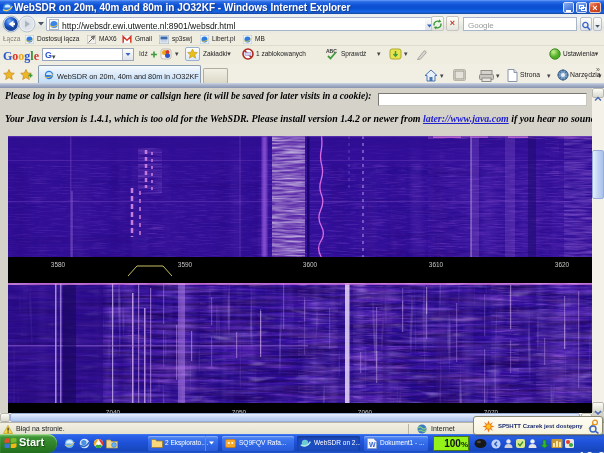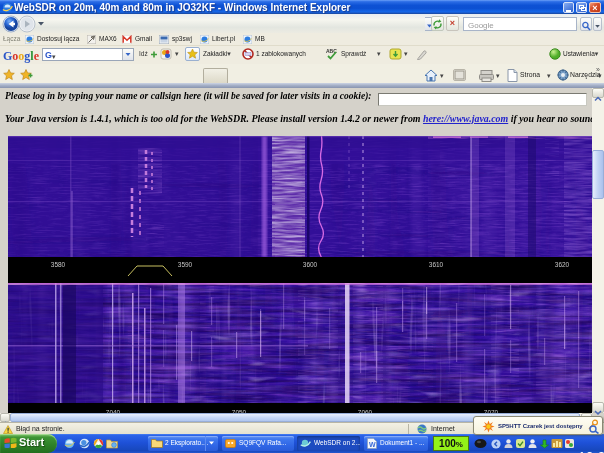--- a/index.html
+++ b/index.html
@@ -46,20 +46,28 @@
       </defs>
     <circle cx="9" cy="9" r="8" fill="#e8eef8" stroke="#9fb0c8"></circle>
     <circle cx="9" cy="9" r="6.9" fill="url(#bkg)"></circle>
     <path d="M11.5 5.5 L6.5 9 L11.5 12.5 z" fill="#fff"></path>
       <rect x="9" y="7.8" width="4" height="2.4" fill="#fff"></rect>
     <circle cx="25" cy="9" r="8" fill="#f2f4f6" stroke="#b9c2cc"></circle>
     <circle cx="25" cy="9" r="6.7" fill="#dfe4ea"></circle>
     <path d="M23 5.5 L28 9 L23 12.5 z" fill="#aab4be"></path>
     <path d="M36 7 l3 3.4 l3 -3.4 z" fill="#4a5668"></path>
   </svg>
+  <div class="abs" style="left:46px;top:3px;width:380px;height:14px;background:#fff;border:1px solid #a8b4c8;border-radius:1px">
+    <svg class="abs" style="left:2px;top:1px" width="10" height="11" viewBox="0 0 10 11">
+        <rect x="0.5" y="0.5" width="9" height="10" fill="#f4f6f8" stroke="#b0b8c0"></rect>
+        <circle cx="5" cy="5.5" r="3.6" fill="#3a86e8"></circle>
+        <path d="M1 6.8 C3.5 8.6 8 7.6 9.6 3.8" stroke="#e8c84a" stroke-width="1" fill="none"></path>
+      </svg>
+    <span class="abs" style="left:15px;top:3px;font-size:8.5px;color:#111;white-space:nowrap">http://websdr.ewi.utwente.nl:8901/websdr.html</span>
+  </div>
   <div class="abs" style="left:425px;top:3px;width:11px;height:14px;background:linear-gradient(180deg,#fdfdfa,#dfe3ea);border:1px solid #a8b4c8;border-left:none"><svg width="9" height="12" viewBox="0 0 9 12">
         <path d="M2 4.5 l2.5 3 l2.5 -3 z" fill="#3565c8"></path>
       </svg></div>
   <div class="abs" style="left:431px;top:2px;width:13px;height:15px;background:linear-gradient(180deg,#fefef8,#e3e6de);border:1px solid #c2c8bc;border-radius:2px"><svg width="11" height="13" viewBox="0 0 11 13">
         <path d="M2.2 7.5 a3.3 3.3 0 0 1 5.4 -3.4 M8.8 5.5 a3.3 3.3 0 0 1 -5.4 3.4" stroke="#3f9c3a" stroke-width="1.4" fill="none"></path>
         <path d="M7.2 1.2 l2.2 2.6 l-3.2 .6 z" fill="#3f9c3a"></path>
         <path d="M3.8 11.6 l-2.2 -2.6 l3.2 -.6 z" fill="#3f9c3a"></path>
       </svg></div>
   <div class="abs" style="left:446px;top:2px;width:13px;height:15px;background:linear-gradient(180deg,#fefef8,#e3e6de);border:1px solid #c8c4bc;border-radius:2px;color:#c23a2a;font-weight:bold;font-size:9px;text-align:center;line-height:13px">×</div>
   <div class="abs" style="left:463px;top:3px;width:114px;height:14px;background:#fff;border:1px solid #a8b4c8">
@@ -166,20 +174,28 @@
   <span class="abs" style="left:563px;top:4px">Ustawienia<span style="font-size:7px;color:#444">▾</span></span>
 </div>
 <div class="abs" id="tabrow">
   <svg class="abs" style="left:3px;top:5px" width="12" height="12" viewBox="0 0 12 12">
       <path d="M6 0.5 l1.6 3.4 3.7 .4 -2.8 2.5 .8 3.7 -3.3 -2 -3.3 2 .8 -3.7 -2.8 -2.5 3.7 -.4 z" fill="#f0b428" stroke="#c08818" stroke-width="0.7"></path>
     </svg>
   <svg class="abs" style="left:20px;top:5px" width="13" height="12" viewBox="0 0 13 12">
       <path d="M6 0.5 l1.6 3.4 3.7 .4 -2.8 2.5 .8 3.7 -3.3 -2 -3.3 2 .8 -3.7 -2.8 -2.5 3.7 -.4 z" fill="#f0b428" stroke="#c08818" stroke-width="0.7"></path>
       <path d="M8.5 6.5 h4 M10.5 4.5 v4" stroke="#3f9c3a" stroke-width="1.5"></path>
     </svg>
+  <div class="abs" style="left:38px;top:1px;width:163px;height:18px;background:linear-gradient(180deg,#f6fafd 0%,#dcebfa 45%,#c2dcf4 100%);border:1px solid #8a9cb2;border-bottom:none;border-radius:2px 2px 0 0">
+    <svg class="abs" style="left:5px;top:4px" width="10" height="10" viewBox="0 0 10 10">
+        <circle cx="5" cy="5" r="4.2" fill="#2d7de0"></circle>
+        <path d="M2 5a3 3 0 0 1 6 0z" fill="#cfe6ff"></path>
+        <path d="M0.6 6.6 C3 8.6 7.6 7.6 9.4 3.4" stroke="#e8c84a" stroke-width="1" fill="none"></path>
+      </svg>
+    <span class="abs" style="left:18px;top:6px;color:#222;font-size:7.3px">WebSDR on 20m, 40m and 80m in JO32KF</span>
+  </div>
   <div class="abs" style="left:203px;top:4px;width:25px;height:15px;background:linear-gradient(180deg,#f2f0e6,#ddd9c8);border:1px solid #b2ae9e;border-bottom:none;border-radius:2px 2px 0 0"></div>
   <svg class="abs" style="left:424px;top:5px" width="14" height="13" viewBox="0 0 14 13">
       <path d="M7 1 L1 6.5 h2 V12 h8 V6.5 h2 z" fill="#e8f0fa" stroke="#4a77b0"></path>
       <rect x="5.5" y="8" width="3" height="4" fill="#4a77b0"></rect>
     </svg>
   <span class="abs" style="left:440px;top:8px;color:#444;font-size:7px">▾</span>
   <div class="abs" style="left:453px;top:5px;width:13px;height:12px;background:#f0eee6;border:1px solid #b8b4a8;border-radius:2px"><svg width="11" height="10" viewBox="0 0 11 10">
         <rect x="1" y="1" width="9" height="8" fill="#e4e2da" stroke="#989488"></rect>
       </svg></div>
   <svg class="abs" style="left:479px;top:6px" width="15" height="12" viewBox="0 0 15 12">
@@ -200,21 +216,21 @@
       <path d="M6 0.5 v2 M6 9.5 v2 M0.5 6 h2 M9.5 6 h2 M2.2 2.2 l1.4 1.4 M8.4 8.4 l1.4 1.4 M9.8 2.2 L8.4 3.6 M3.6 8.4 L2.2 9.8" stroke="#3a6088" stroke-width="1.2"></path>
     </svg>
   <span class="abs" style="left:570px;top:7px;color:#222;font-size:6.8px">Narzędzia</span>
     <span class="abs" style="left:598px;top:8px;color:#444;font-size:7px">▾</span>
   <span class="abs" style="left:596px;top:2px;color:#555;font-size:7px">»</span>
 </div>
 <div class="abs" id="sepband"></div>
 <div class="abs" id="content">
   <span class="serifline" style="left:5px;top:3px;font-size:9.5px">Please log in by typing your name or callsign here (it will be saved for later visits in a cookie):</span>
   <div class="abs" style="left:378px;top:5px;width:209px;height:13px;background:#fff;border:1px solid #7a7a72;border-right-color:#c8c8c0;border-bottom-color:#c8c8c0"></div>
-  <span class="serifline" style="left:5px;top:25px;font-size:9.9px">Your Java version is 1.4.1, which is too old for the WebSDR. Please install version 1.4.2 or newer from <span style="color:#2222cc;text-decoration:underline">here://www.java.com</span> if you hear no sound.</span>
+  <span class="serifline" style="left:5px;top:25px;font-size:9.9px">Your Java version is 1.4.1, which is too old for the WebSDR. Please install version 1.4.2 or newer from <span style="color:#2222cc;text-decoration:underline">later://www.java.com</span> if you hear no sound.</span>
   <svg class="abs" style="left:8px;top:48px;filter:blur(0.4px)" width="584" height="121" viewBox="0 0 584 121">
     <defs>
       <filter id="g1" x="0" y="0" width="100%" height="100%">
           <feTurbulence type="fractalNoise" baseFrequency="0.05 0.7" numOctaves="2" seed="11"></feTurbulence>
           <feColorMatrix type="matrix" values="0 0 0 0 0  0 0 0 0 0  0 0 0 0 0  1.0 0 0 0 -0.5"></feColorMatrix>
           <feComposite in="SourceGraphic" operator="in"></feComposite>
         </filter>
       <filter id="g1b" x="0" y="0" width="100%" height="100%">
           <feTurbulence type="fractalNoise" baseFrequency="0.14 0.5" numOctaves="2" seed="47"></feTurbulence>
           <feColorMatrix type="matrix" values="0 0 0 0 0  0 0 0 0 0  0 0 0 0 0  0.85 0 0 0 -0.5"></feColorMatrix>
@@ -518,21 +534,21 @@
       </svg>
     <span class="abs" style="left:17px;top:3px">WebSDR on 2...</span>
   </div>
   <div class="tbtn" style="left:364px;width:64px">
     <svg class="abs" style="left:3px;top:2px" width="10" height="11" viewBox="0 0 10 11">
         <path d="M0.5 0.5 h6 l3 3 v7 h-9 z" fill="#f4f6fa" stroke="#8898b0" stroke-width="0.6"></path>
         <text x="2" y="8.5" font-size="7" font-weight="bold" fill="#3a6ad8" font-family="Liberation Sans">W</text>
       </svg>
     <span class="abs" style="left:16px;top:3px">Dokument1 - ...</span>
   </div>
-  <div class="abs" style="left:433px;top:2px;width:36px;height:15px;background:#93f218;border:1px solid #4a7a10;color:#111;font-size:10px;font-weight:bold;text-align:center;line-height:13px">100<span style="font-size:8px">%</span></div>
+  <div class="abs" style="left:433px;top:2px;width:36px;height:15px;background:#93f218;border:1px solid #4a7a10;color:#111;font-size:10px;font-weight:bold;text-align:right;line-height:13px">100<span style="font-size:8px">%</span></div>
   <svg class="abs" style="left:474px;top:4px" width="13" height="11" viewBox="0 0 13 11">
       <ellipse cx="6.5" cy="5.5" rx="6" ry="4.5" fill="#181818"></ellipse>
       <ellipse cx="5" cy="4" rx="2" ry="1.2" fill="#484848"></ellipse>
     </svg>
   <svg class="abs" style="left:491px;top:5px" width="10" height="10" viewBox="0 0 10 10">
       <circle cx="5" cy="5" r="4.6" fill="#cfe0f8" opacity="0.9"></circle>
       <path d="M6 2.8 L3.8 5 L6 7.2" stroke="#2a5ac0" stroke-width="1.4" fill="none"></path>
     </svg>
   <svg class="abs" style="left:503px;top:4px" width="11" height="11" viewBox="0 0 11 11">
       <circle cx="5.5" cy="3.4" r="2.2" fill="#e8e8ec"></circle>

